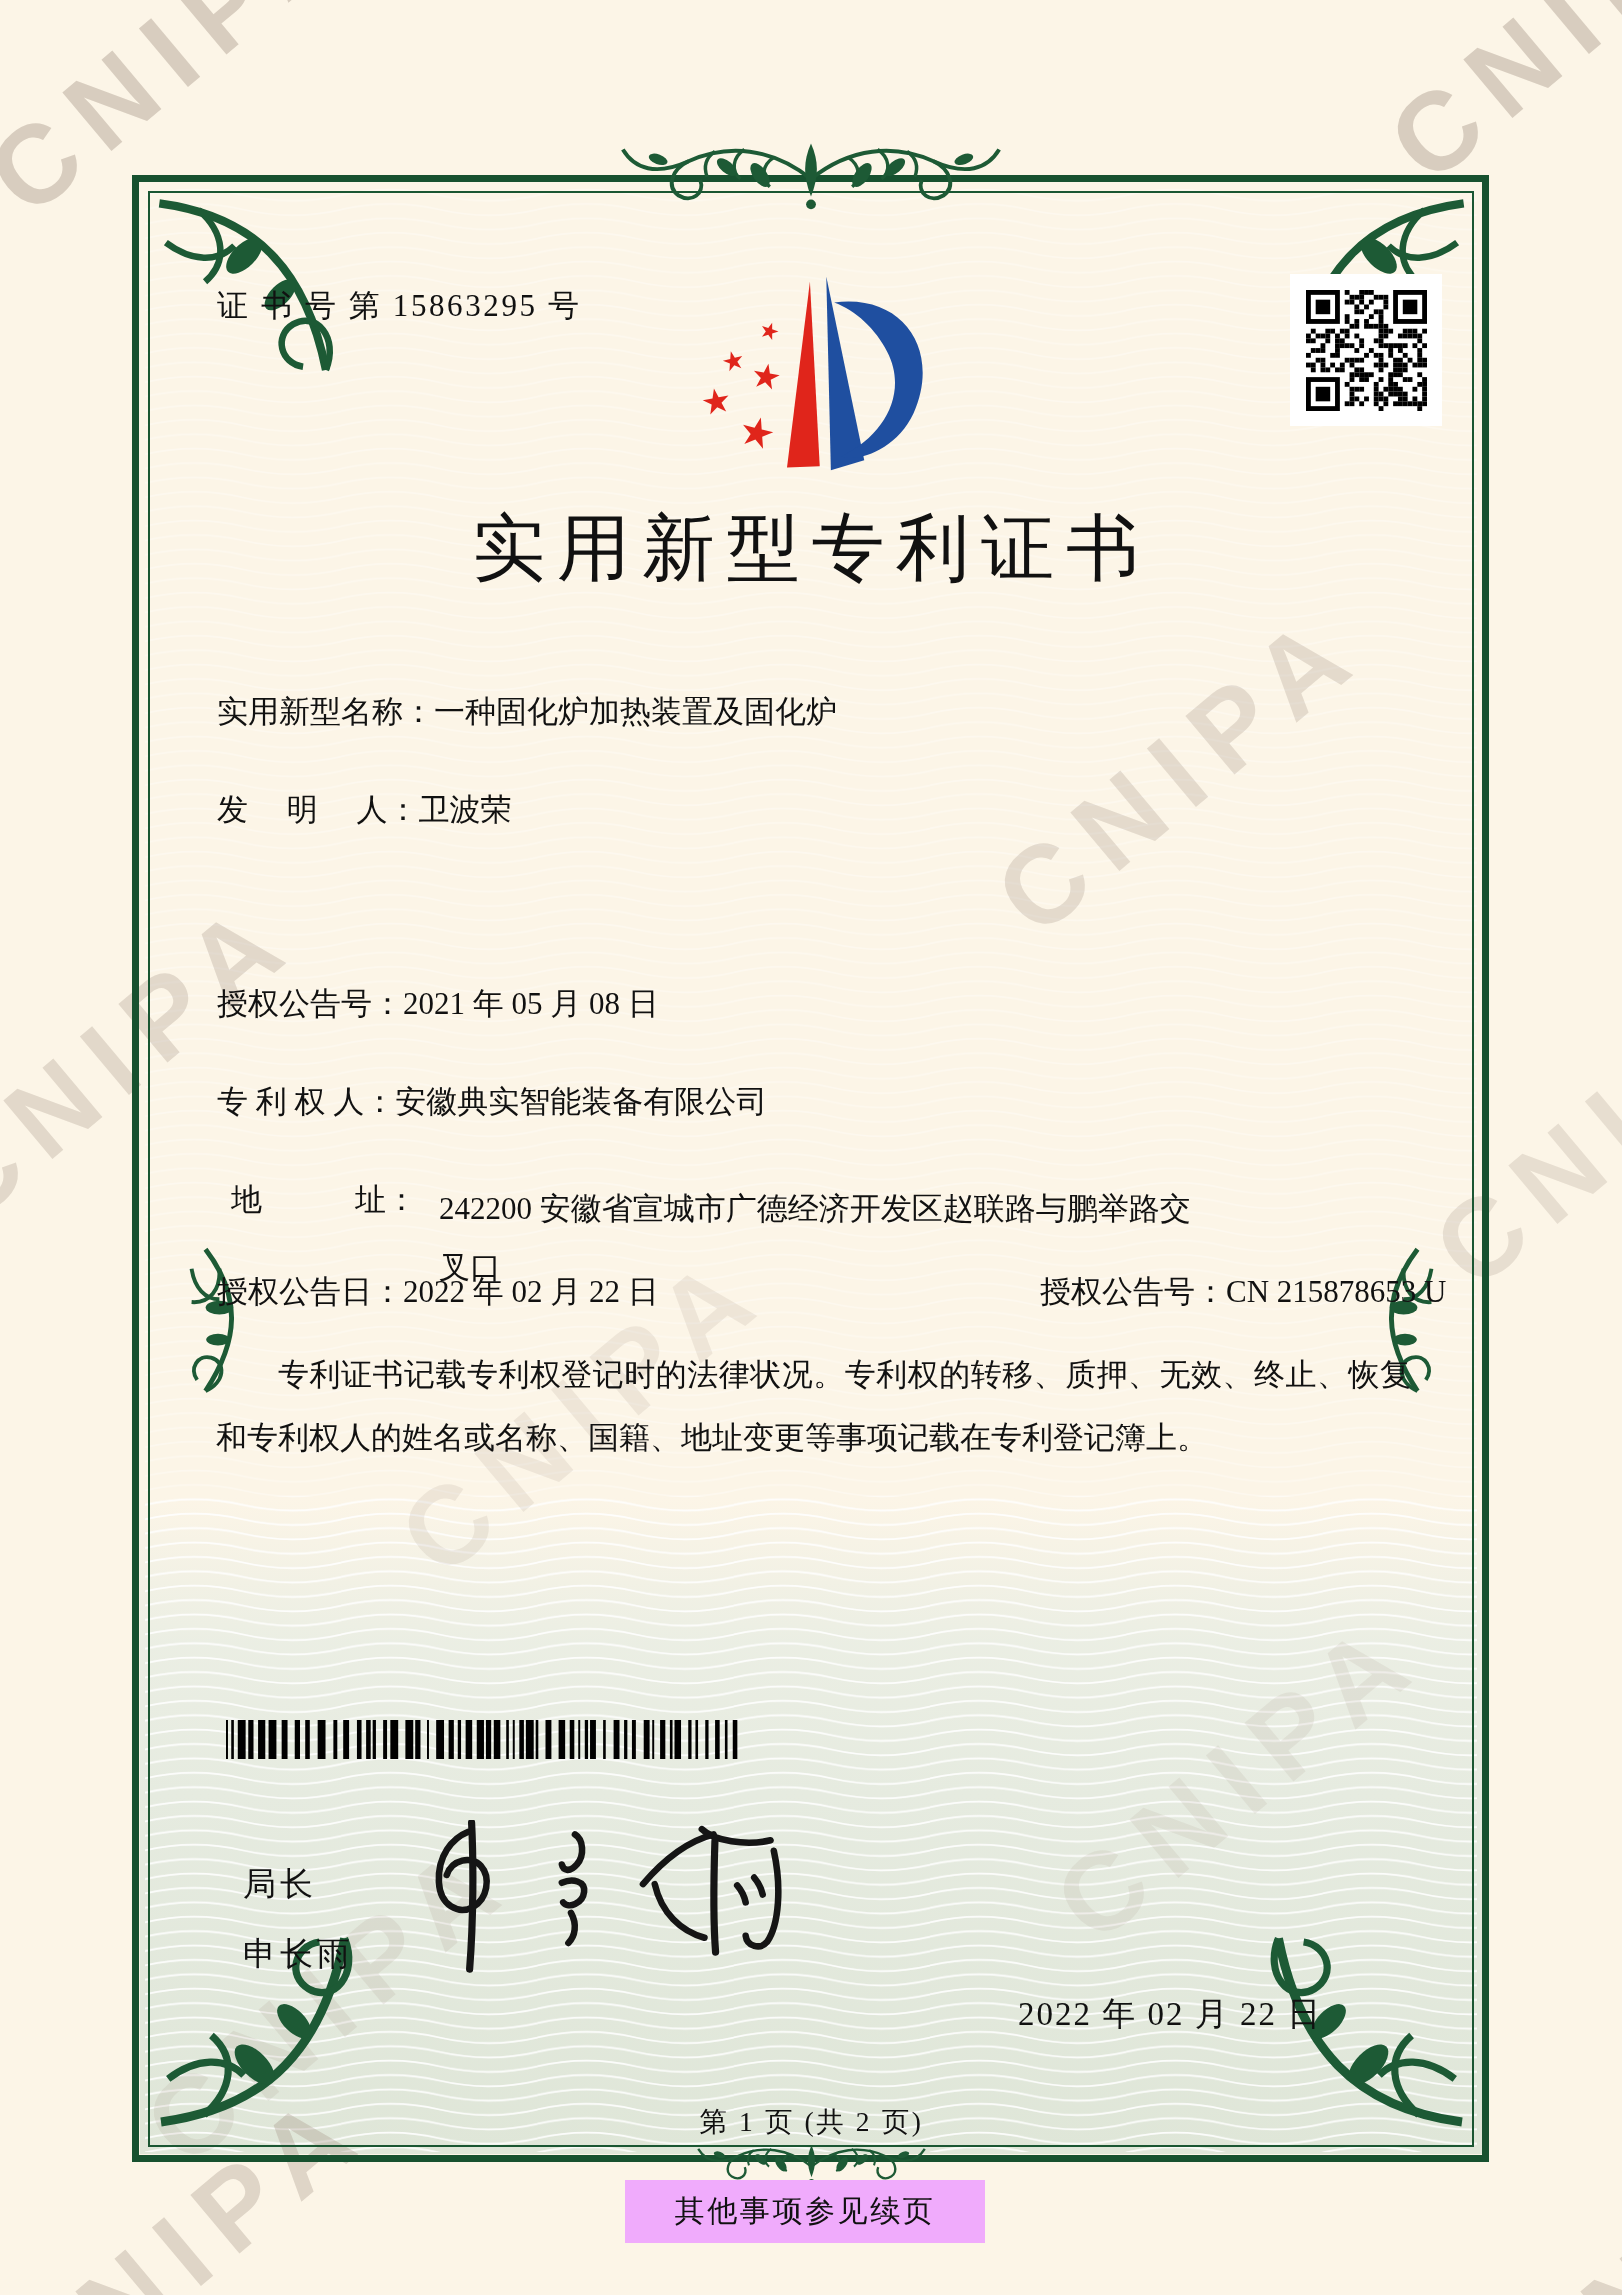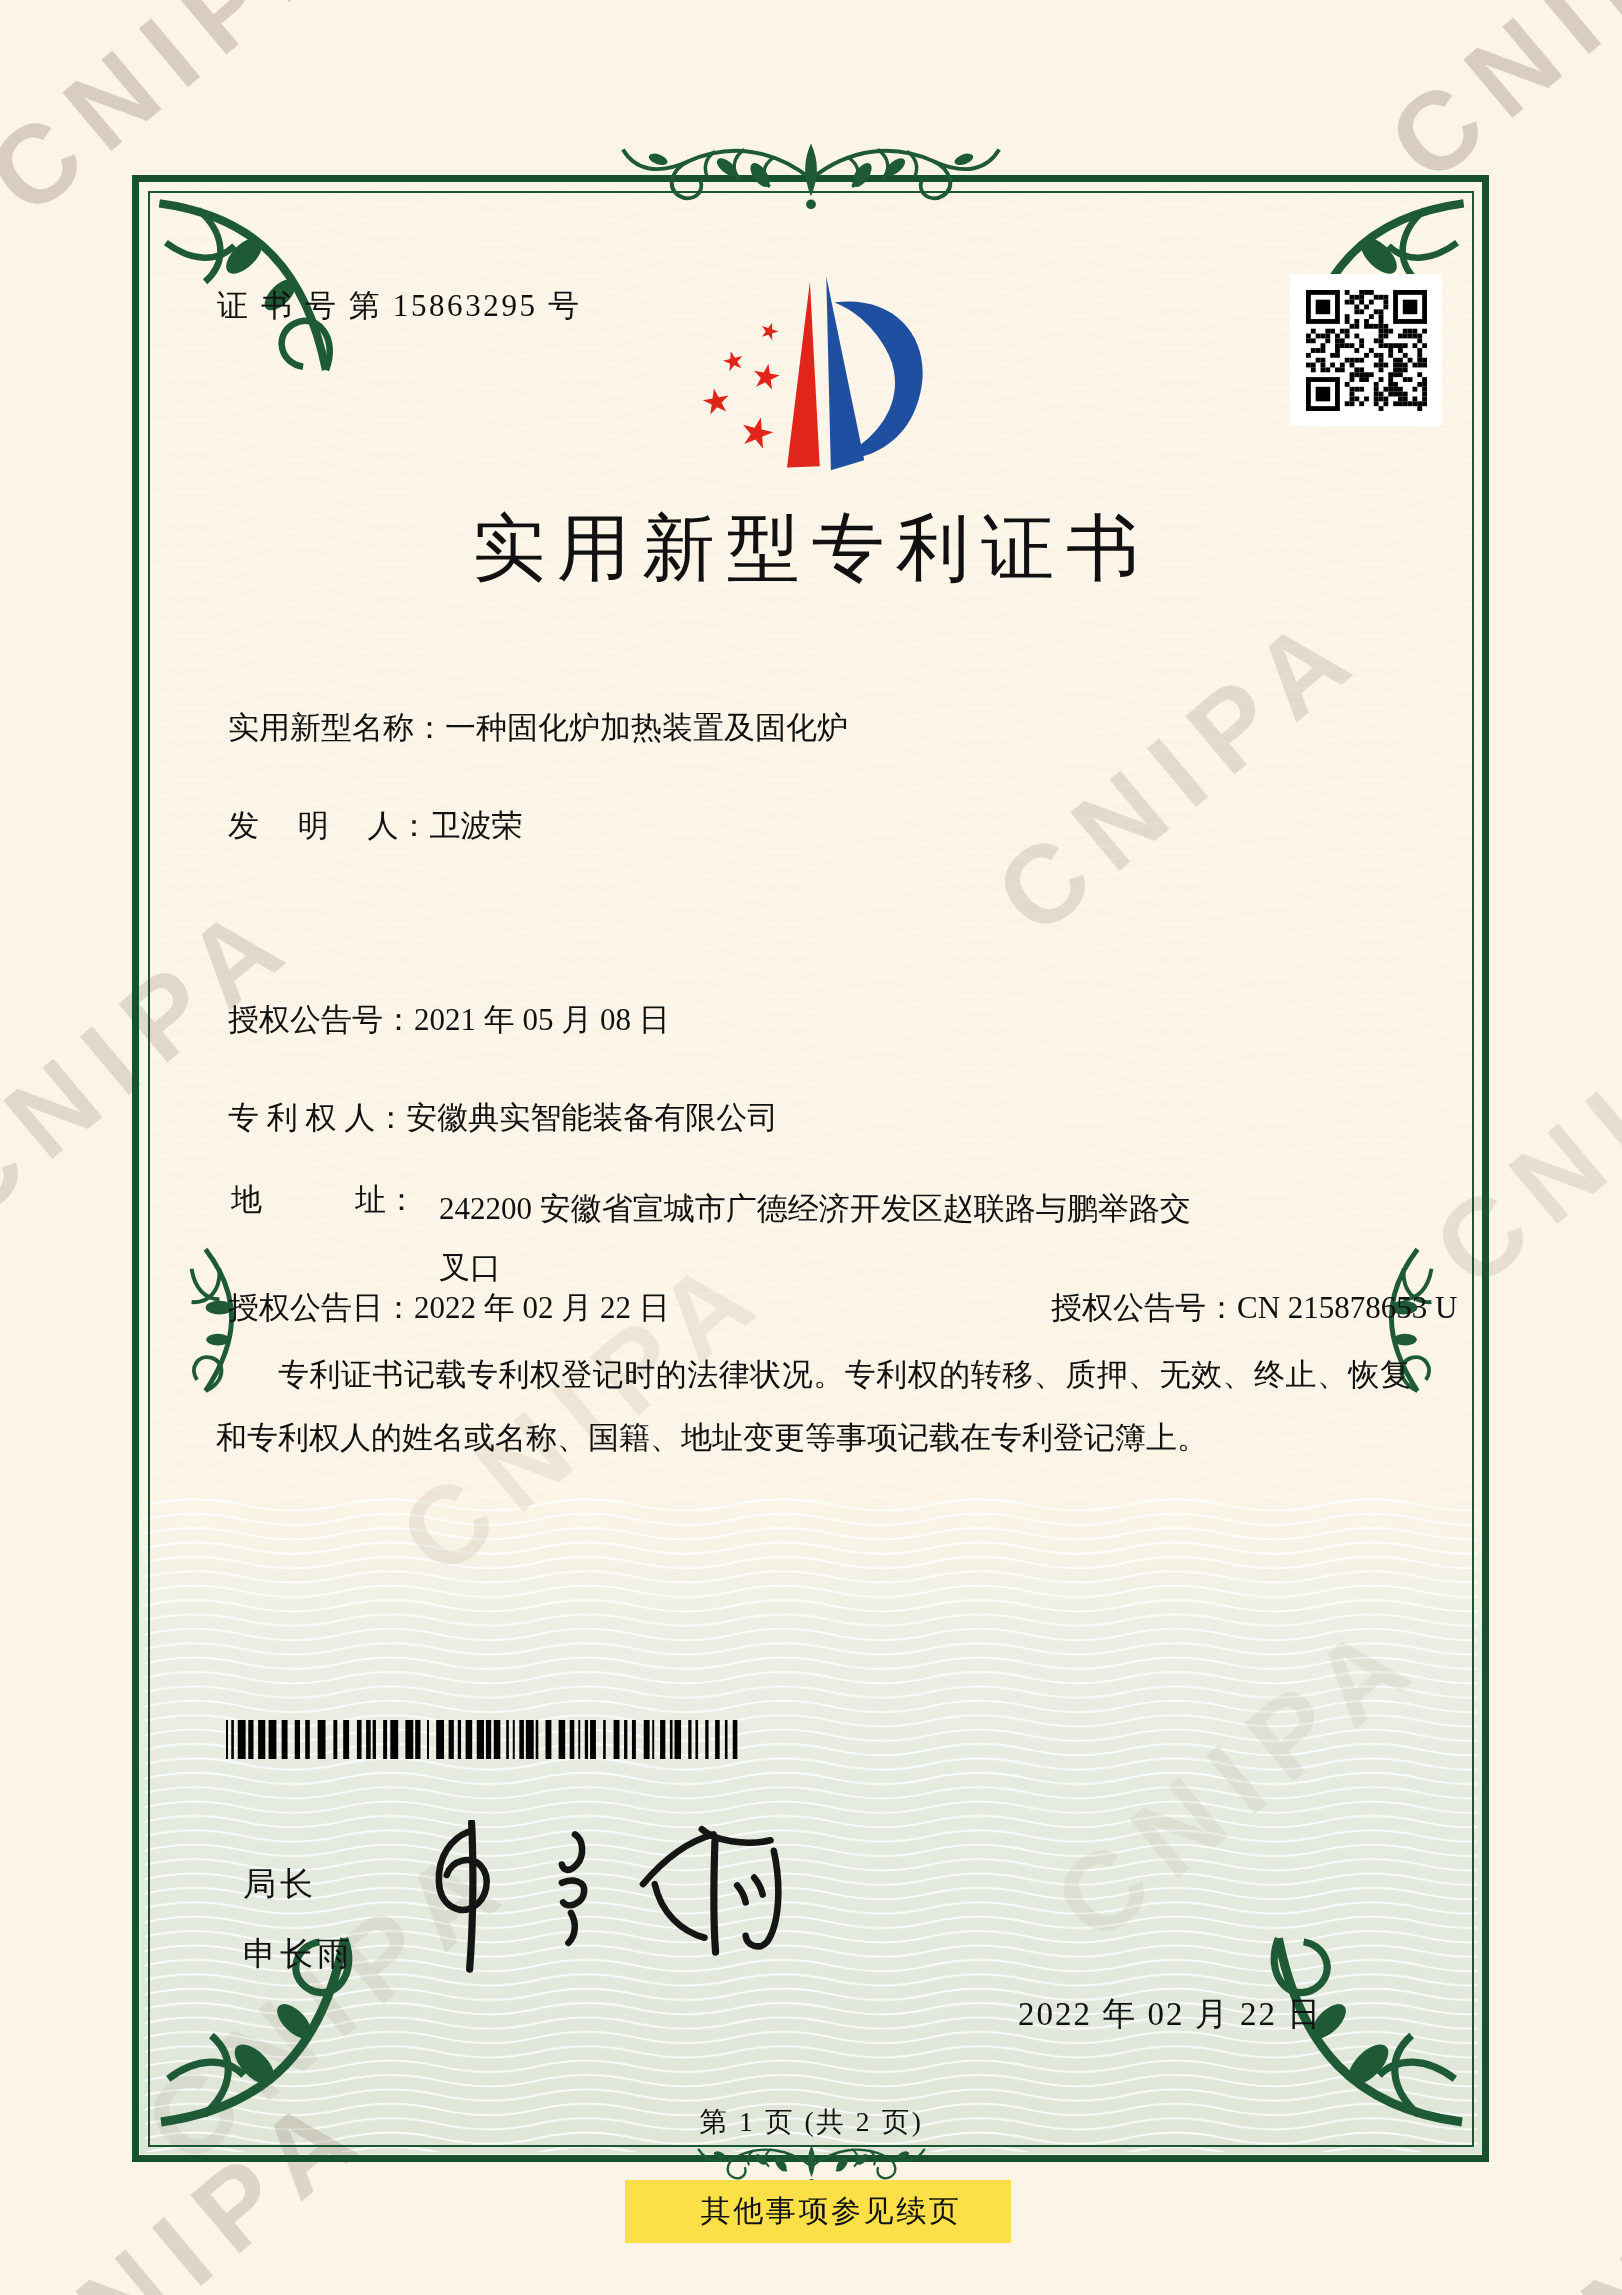--- a/index.html
+++ b/index.html
@@ -26,41 +26,41 @@
 
   .content{position:absolute;inset:0;z-index:6;}
 
   .cert-no{position:absolute;left:217px;top:285px;font-size:31px;letter-spacing:2.6px;}
   .logo{position:absolute;left:690px;top:262px;width:249px;height:216px;}
   .qr-wrap{position:absolute;left:1290px;top:274px;width:152px;height:152px;background:#fff;
            display:flex;align-items:center;justify-content:center;}
   .title{position:absolute;left:0;width:100%;top:500px;text-align:center;
          font-size:73px;font-weight:normal;letter-spacing:11.8px;}
 
-  .row{position:absolute;left:228px;font-size:31px;white-space:nowrap;margin-top:16px;}
+  .row{position:absolute;left:217px;font-size:31px;white-space:nowrap;}
   .row .lbl{white-space:pre;}
   .row-addr{position:absolute;left:217px;top:1179px;width:995px;font-size:31px;}
   .row-addr .lbl{position:absolute;left:0;top:0;white-space:pre;margin-left:14px;}
   .row-addr .val{display:block;margin-left:222px;line-height:59px;}
 
   .grant-no{position:absolute;left:823px;top:0;}
 
   .paras{position:absolute;left:216px;top:1343px;width:1195px;font-size:31px;line-height:63px;text-align:justify;}
   .paras p{margin:0;text-indent:2em;}
 
   .barcode{position:absolute;left:226px;top:1720px;width:512px;height:39px;}
 
   .signer-title{position:absolute;left:243px;top:1862px;font-size:33px;letter-spacing:3.9px;}
   .signer-name{position:absolute;left:243px;top:1932px;font-size:33px;letter-spacing:3.9px;}
   .signature{position:absolute;left:406px;top:1820px;width:419px;height:157px;}
 
   .issue-date{position:absolute;left:1018px;top:1992px;font-size:33px;letter-spacing:2px;}
   .page-num{position:absolute;left:0;width:100%;top:2104px;text-align:center;font-size:27.5px;letter-spacing:2.6px;}
-  .cont-note{position:absolute;left:625px;top:2180px;width:360px;height:63px;background:#fde047;
-             display:flex;align-items:center;justify-content:center;font-size:30px;letter-spacing:2.6px;z-index:6;padding-left:26px;}
+  .cont-note{position:absolute;left:625px;top:2180px;width:360px;height:63px;background:#f0abfc;
+             display:flex;align-items:center;justify-content:center;font-size:30px;letter-spacing:2.6px;z-index:6;}
 </style>
 </head>
 <body>
 
 <div class="page">
 
   <div class="green-zone"></div>
 
   <svg class="wave-layer" width="1332" height="1964" viewBox="0 0 2036 3002">
     <defs>

